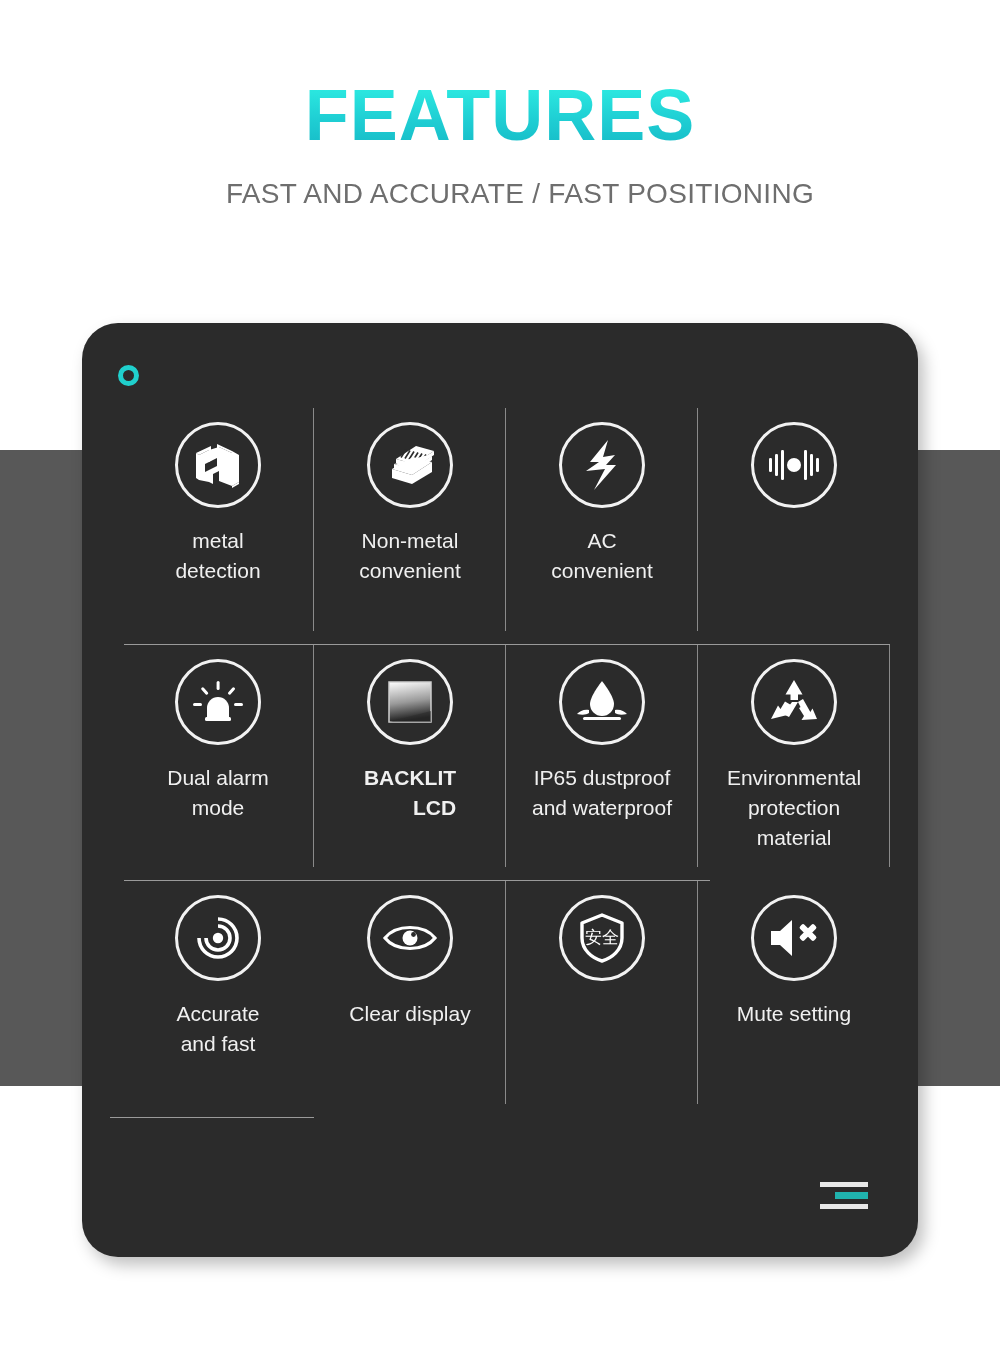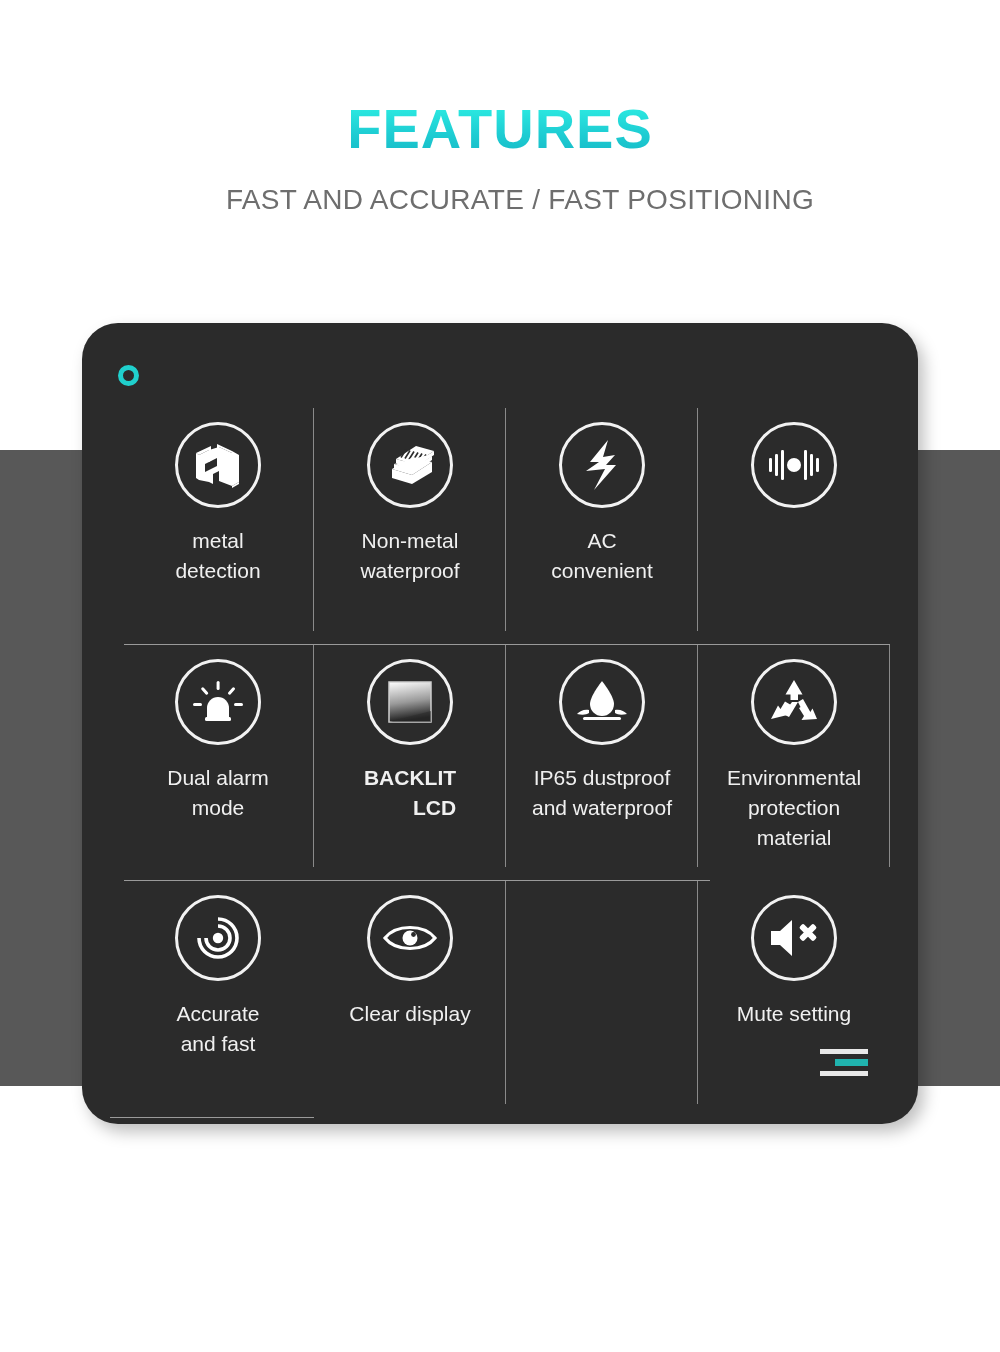--- a/index.html
+++ b/index.html
@@ -30,22 +30,22 @@
   .header {
     position: absolute;
     left: 0;
     top: 0;
     width: 1000px;
     text-align: center;
     z-index: 5;
   }
 
   .title {
-    margin-top: 101px;
-    font-size: 56px;
+    margin-top: 79px;
+    font-size: 72px;
     font-weight: bold;
     letter-spacing: 1px;
     line-height: 1;
     background: linear-gradient(180deg, #2ff0e4 0%, #1fcfd4 55%, #16b9c6 100%);
     -webkit-background-clip: text;
     background-clip: text;
     -webkit-text-fill-color: transparent;
     color: #1fcfd4;
     display: inline-block;
   }
@@ -58,21 +58,21 @@
     line-height: 1;
     padding-left: 40px;
   }
 
   
   .card {
     position: absolute;
     left: 82px;
     top: 323px;
     width: 836px;
-    height: 801px;
+    height: 934px;
     background: #2b2b2b;
     border-radius: 36px;
     box-shadow: 6px 8px 16px rgba(0,0,0,0.25);
     z-index: 10;
   }
 
   .corner-ring {
     position: absolute;
     left: 36px;
     top: 42px;
@@ -225,21 +225,21 @@
             <polygon points="12,23 30,28 50,15 50,13 31,18"></polygon>
             <polygon points="50,15 50,19 30,32 30,28"></polygon>
 
             <polygon points="10,28 30,34 30,43 10,37"></polygon>
             <polygon points="10,28 30,34 50,21 31,16"></polygon>
             <polygon points="50,21 50,31 30,43 30,34"></polygon>
           </g>
         </svg>
       </div>
       <div class="cell-label">Non-metal
-waterproof</div>
+convenient</div>
     </div>
 
     <div class="cell vdiv hdiv">
       <div class="icon-ring">
         <svg width="42" height="54" viewBox="0 0 42 54">
           <polygon fill="#fff" points="27,2 9,24 18,24 5,33 24,31 13,52 35,27 25,27 34,17 22,19"></polygon>
         </svg>
       </div>
       <div class="cell-label">AC
 convenient</div>
@@ -359,20 +359,26 @@
         <svg width="56" height="32" viewBox="0 0 56 32">
           <path d="M3 16 C14 2 42 2 53 16 C42 30 14 30 3 16 Z" fill="none" stroke="#fff" stroke-width="3.2"></path>
           <circle cx="28" cy="16" r="7.5" fill="#fff"></circle>
           <circle cx="31.5" cy="12.5" r="2.4" fill="#2b2b2b"></circle>
         </svg>
       </div>
       <div class="cell-label">Clear display</div>
     </div>
 
     <div class="cell vdiv">
+      <div class="icon-ring">
+        <svg width="48" height="52" viewBox="0 0 48 52">
+          <path d="M24 3 L44 11 L44 26 C44 38 34 46 24 49 C14 46 4 38 4 26 L4 11 Z" fill="none" stroke="#fff" stroke-width="3.4" stroke-linejoin="round"></path>
+          <text x="24" y="31" text-anchor="middle" fill="#fff" font-size="17" font-family="'DejaVu Sans', sans-serif">安全</text>
+        </svg>
+      </div>
     </div>
 
     <div class="cell last">
       <div class="icon-ring">
         <svg width="54" height="42" viewBox="0 0 54 42">
           <g fill="#fff">
             <path d="M4 14 L13 14 L25 3 L25 39 L13 28 L4 28 Z"></path>
             <rect x="31" y="12.5" width="20" height="6" rx="2" transform="rotate(45 41 15.5)"></rect>
             <rect x="31" y="12.5" width="20" height="6" rx="2" transform="rotate(-45 41 15.5)"></rect>
           </g>

